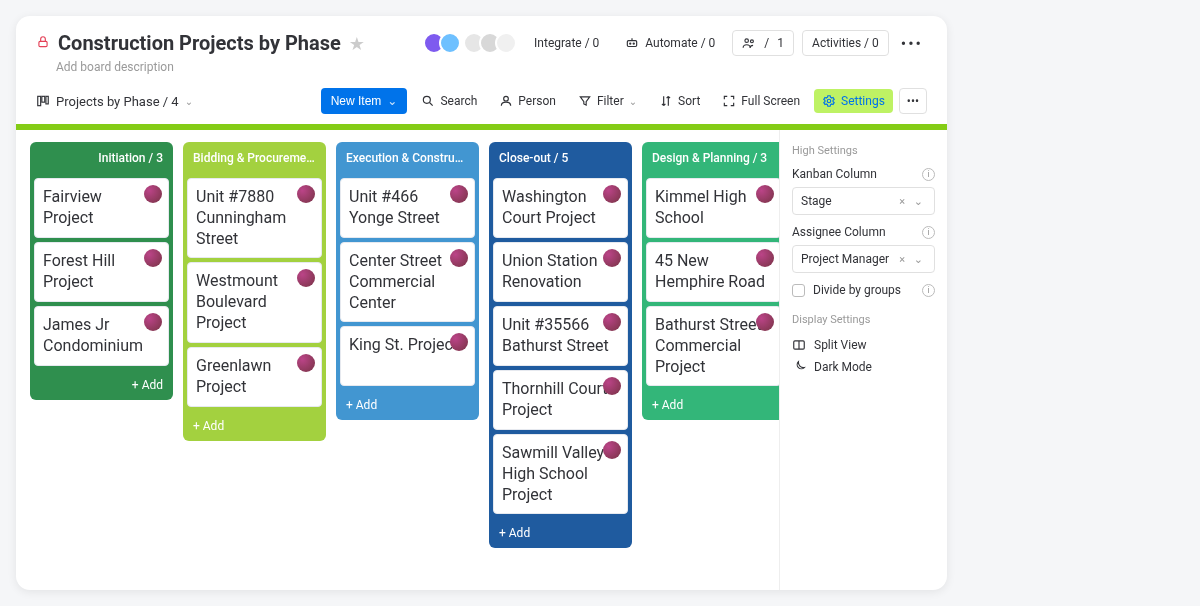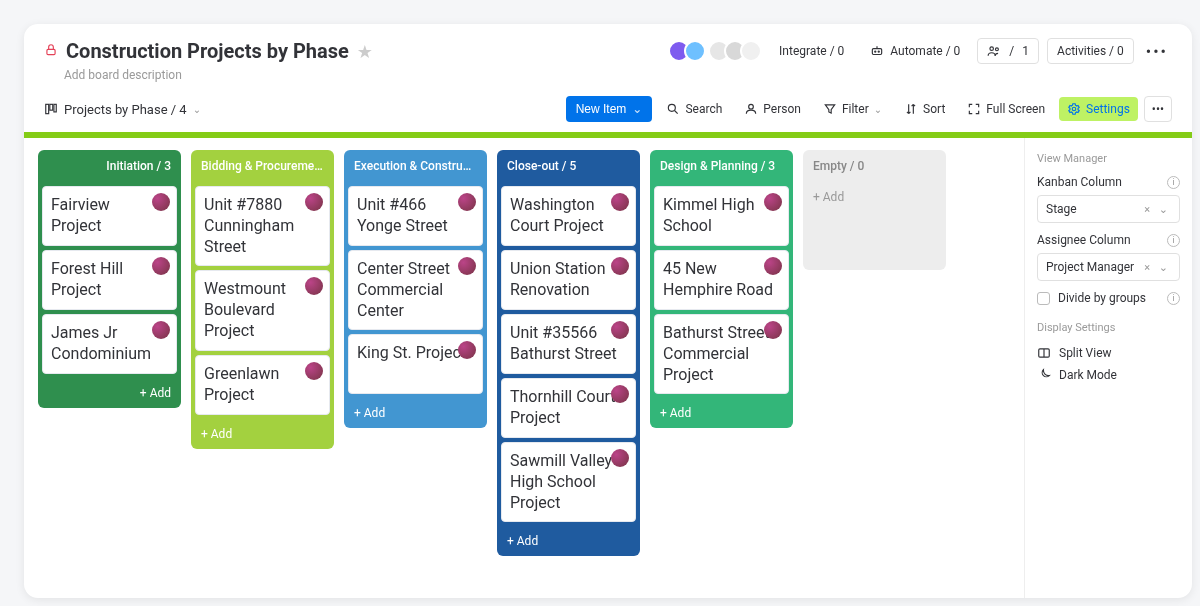--- a/index.html
+++ b/index.html
@@ -6,22 +6,22 @@
   body {
     font-family: -apple-system, BlinkMacSystemFont, "Segoe UI", Roboto, Arial, sans-serif;
     background: #f5f6f8;
     width: 1200px;
     height: 606px;
     overflow: hidden;
   }
   .container {
     background: #fff;
     border-radius: 14px;
-    margin: 24px;
-    width: 1168px;
+    margin: 16px;
+    width: 931px;
     height: 574px;
     box-shadow: 0 2px 10px rgba(0,0,0,0.08);
     display: flex;
     flex-direction: column;
     overflow: hidden;
     position: relative;
   }
   
   .header {
     padding: 14px 20px 4px 20px;
@@ -392,21 +392,21 @@
           </div>
           <div class="add">+ Add</div>
         </div>
         <div class="column empty" style="min-height: 120px;">
           <div class="col-header">Empty / 0</div>
           <div class="add">+ Add</div>
         </div>
       </div>
 
     <div class="settings-panel">
-      <div class="sp-title">View Manager</div>
+      <div class="sp-title">High Settings</div>
 
       <div class="sp-label">
         <span>Kanban Column</span>
         <span class="info-circle">i</span>
       </div>
       <div class="sp-pill">
         <span>Stage</span>
         <span class="x-caret">× ⌄</span>
       </div>
 

